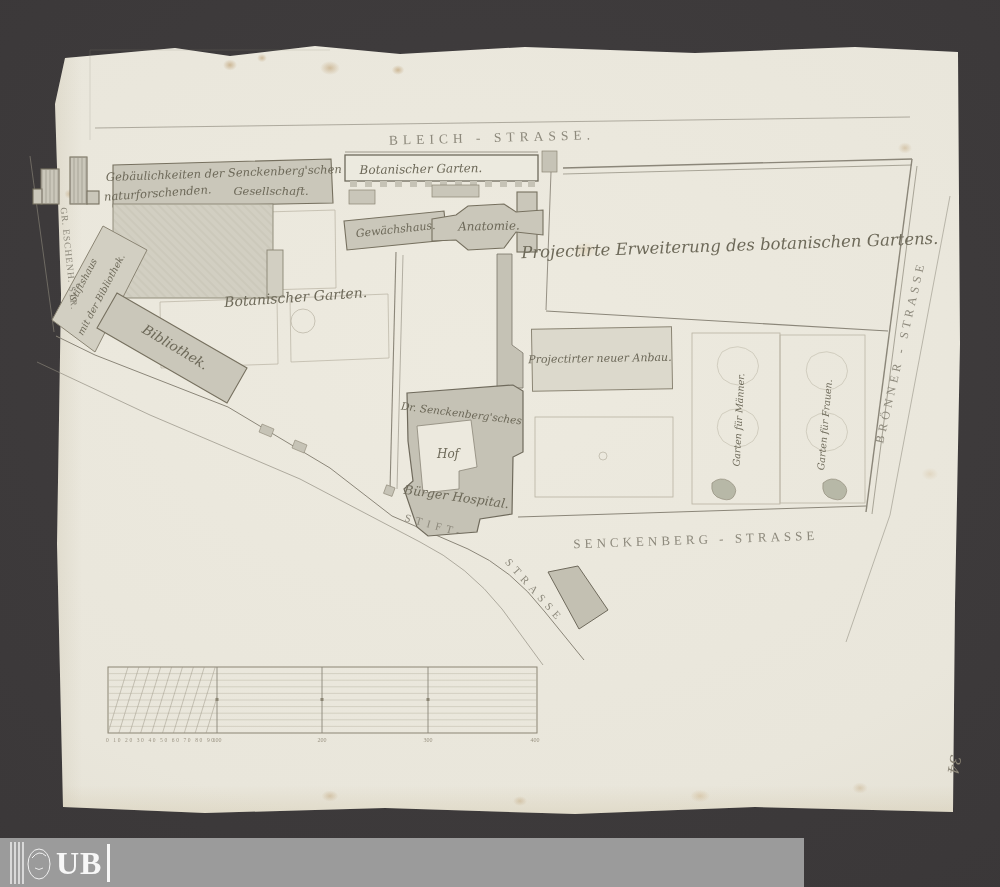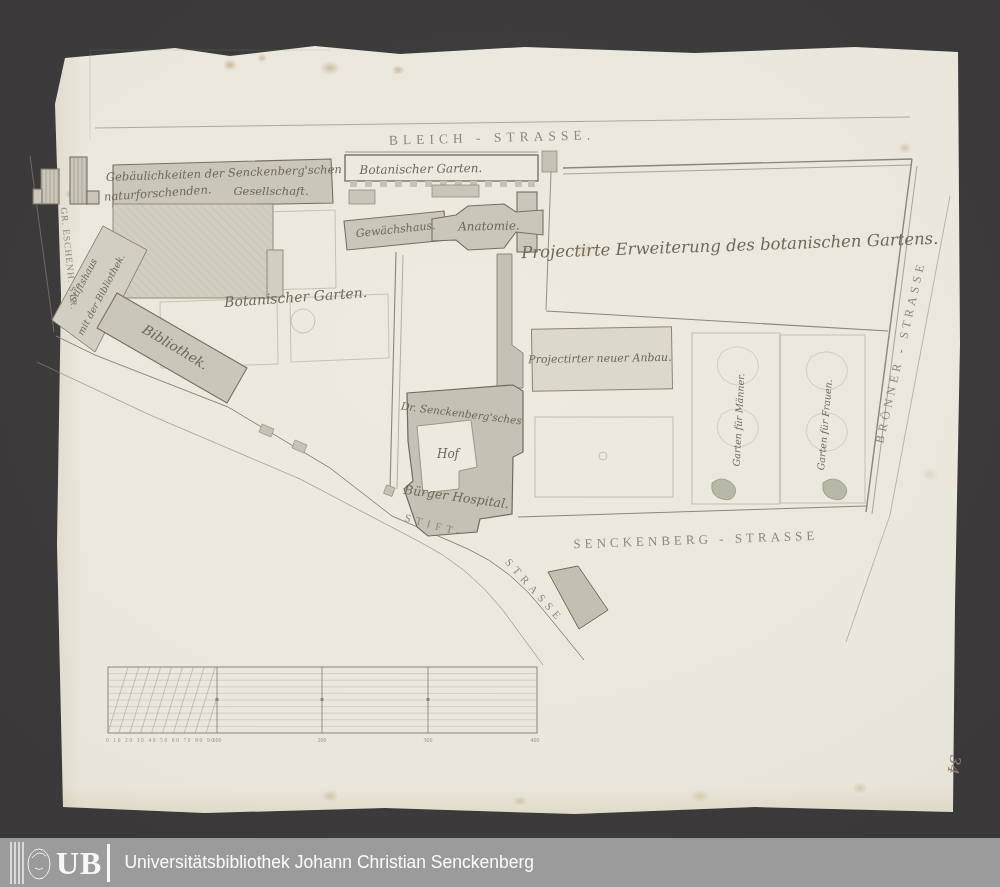--- a/index.html
+++ b/index.html
@@ -31,21 +31,21 @@
     box-shadow:2px 4px 14px rgba(0,0,0,.5);
   }
   svg.map{position:absolute;left:0;top:0;}
   .street-text{font-family:"Liberation Serif",serif;fill:#8d897c;}
   .script-text{font-family:"DejaVu Serif",serif;font-style:italic;fill:#6d6959;}
   .bld{fill:#cac7ba;stroke:#76705f;stroke-width:1.1;}
   .bldlight{fill:#dcd9cc;stroke:#8b8574;stroke-width:1;}
   .mline{stroke:#8b8679;fill:none;}
   .fline{stroke:#b8b2a2;fill:none;}
   .footer{
-    position:absolute;left:0;top:838px;width:1000px;height:49px;
+    position:absolute;left:0;top:838px;width:804px;height:49px;
     background:#9b9b9b;display:flex;align-items:center;
   }
   .logo{display:flex;align-items:center;margin-left:8px;height:46px;}
   .logo-ub{font-family:"Liberation Serif",serif;font-weight:bold;font-size:32px;color:#f7f7f7;letter-spacing:1px;line-height:46px;margin-left:2px;}
   .logo-bar{width:3px;height:38px;background:#f7f7f7;margin-left:5px;}
   .footer-text{margin-left:14px;color:#fbfbfb;font-size:17.5px;line-height:21px;}
 </style>
 </head>
 <body>
 
@@ -199,16 +199,15 @@
           <path d="M3,2 V44 M7,2 V44 M11,2 V44 M15,2 V44"></path>
           <ellipse cx="31" cy="24" rx="11" ry="15" stroke-width="1"></ellipse>
           <path d="M24,18 q7,-9 14,-2" stroke-width="1"></path>
           <path d="M27,28 q4,3 8,0" stroke-width="0.9"></path>
         </g>
       </svg>
       <span class="logo-ub">UB</span>
       <span class="logo-bar"></span>
     </div>
     <div class="footer-text">
-      <div>Universitätsbibliothek Johann Christian Senckenberg</div>
     </div>
   </div>
 </div>
 
 </body></html>

